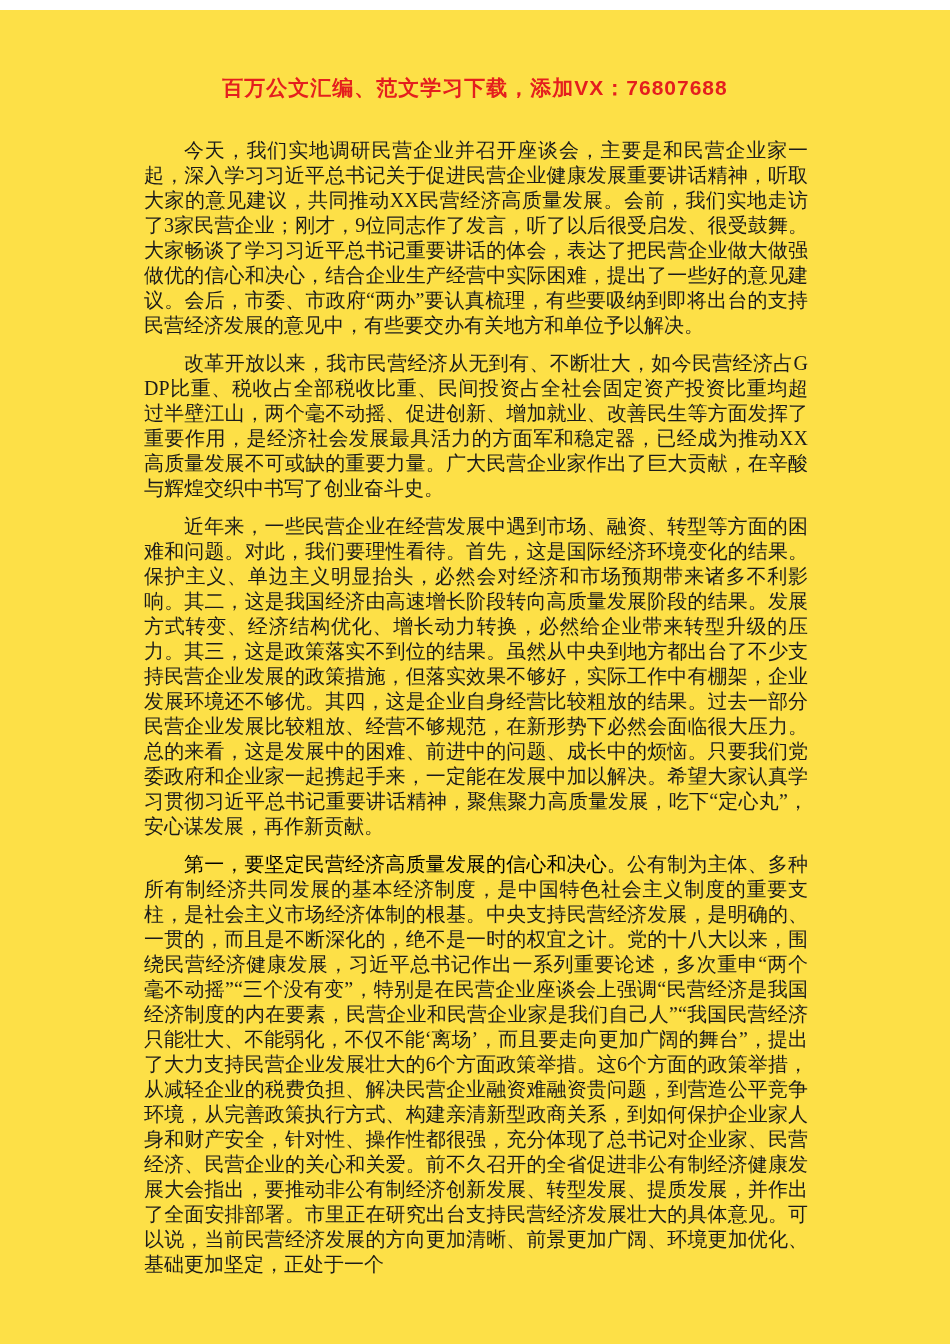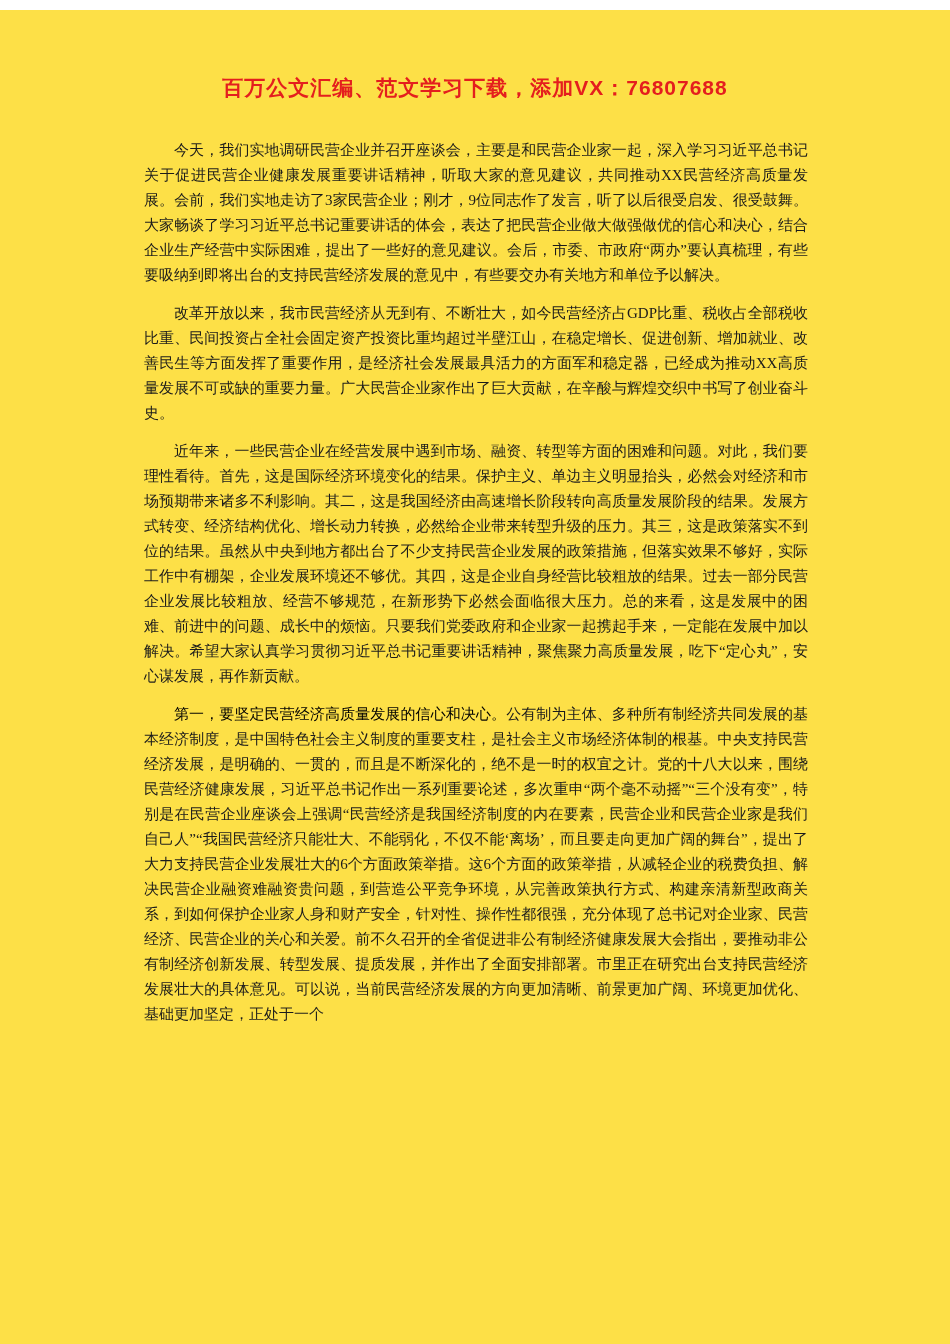--- a/index.html
+++ b/index.html
@@ -24,21 +24,21 @@
     line-height: 28px;
     color: #e41e1e;
     letter-spacing: 1px;
   }
   .content {
     margin: 36px 142px 0 144px;
   }
   .content p {
     margin: 0 0 13px 0;
     font-family: "Liberation Serif", "DejaVu Serif", serif;
-    font-size: 15px;
+    font-size: 20px;
     line-height: 25px;
     color: #1b1b1b;
     text-align: justify;
     text-indent: 2em;
     word-break: break-all;
   }
   .content p strong {
     font-weight: 400;
     color: #000000;
   }
@@ -47,20 +47,20 @@
 <body>
 
 <div class="page">
 
   <div class="notice">百万公文汇编、范文学习下载，添加VX：76807688</div>
 
   <div class="content">
 
     <p><span>今天，我们实地调研民营企业并召开座谈会，主要是和民营企业家一起，深入学习习近平总书记关于促进民营企业健康发展重要讲话精神，听取大家的意见建议，共同推动XX民营经济高质量发展。会前，我们实地走访了3家民营企业；刚才，9位同志作了发言，听了以后很受启发、很受鼓舞。大家畅谈了学习习近平总书记重要讲话的体会，表达了把民营企业做大做强做优的信心和决心，结合企业生产经营中实际困难，提出了一些好的意见建议。会后，市委、市政府“两办”要认真梳理，有些要吸纳到即将出台的支持民营经济发展的意见中，有些要交办有关地方和单位予以解决。</span></p>
 
-    <p><span>改革开放以来，我市民营经济从无到有、不断壮大，如今民营经济占GDP比重、税收占全部税收比重、民间投资占全社会固定资产投资比重均超过半壁江山，在稳定增长、促进创新、增加就业、改善民生等方面发挥了重要作用，是经济社会发展最具活力的方面军和稳定器，已经成为推动XX高质量发展不可或缺的重要力量。广大民营企业家作出了巨大贡献，在辛酸与辉煌交织中书写了创业奋斗史。</span></p>
+    <p><span>改革开放以来，我市民营经济从无到有、不断壮大，如今民营经济占GDP比重、税收占全部税收比重、民间投资占全社会固定资产投资比重均超过半壁江山，两个毫不动摇、促进创新、增加就业、改善民生等方面发挥了重要作用，是经济社会发展最具活力的方面军和稳定器，已经成为推动XX高质量发展不可或缺的重要力量。广大民营企业家作出了巨大贡献，在辛酸与辉煌交织中书写了创业奋斗史。</span></p>
 
     <p><span>近年来，一些民营企业在经营发展中遇到市场、融资、转型等方面的困难和问题。对此，我们要理性看待。首先，这是国际经济环境变化的结果。保护主义、单边主义明显抬头，必然会对经济和市场预期带来诸多不利影响。其二，这是我国经济由高速增长阶段转向高质量发展阶段的结果。发展方式转变、经济结构优化、增长动力转换，必然给企业带来转型升级的压力。其三，这是政策落实不到位的结果。虽然从中央到地方都出台了不少支持民营企业发展的政策措施，但落实效果不够好，实际工作中有棚架，企业发展环境还不够优。其四，这是企业自身经营比较粗放的结果。过去一部分民营企业发展比较粗放、经营不够规范，在新形势下必然会面临很大压力。总的来看，这是发展中的困难、前进中的问题、成长中的烦恼。只要我们党委政府和企业家一起携起手来，一定能在发展中加以解决。希望大家认真学习贯彻习近平总书记重要讲话精神，聚焦聚力高质量发展，吃下“定心丸”，安心谋发展，再作新贡献。</span></p>
 
     <p><strong>第一，要坚定民营经济高质量发展的信心和决心。</strong><span>公有制为主体、多种所有制经济共同发展的基本经济制度，是中国特色社会主义制度的重要支柱，是社会主义市场经济体制的根基。中央支持民营经济发展，是明确的、一贯的，而且是不断深化的，绝不是一时的权宜之计。党的十八大以来，围绕民营经济健康发展，习近平总书记作出一系列重要论述，多次重申“两个毫不动摇”“三个没有变”，特别是在民营企业座谈会上强调“民营经济是我国经济制度的内在要素，民营企业和民营企业家是我们自己人”“我国民营经济只能壮大、不能弱化，不仅不能‘离场’，而且要走向更加广阔的舞台”，提出了大力支持民营企业发展壮大的6个方面政策举措。这6个方面的政策举措，从减轻企业的税费负担、解决民营企业融资难融资贵问题，到营造公平竞争环境，从完善政策执行方式、构建亲清新型政商关系，到如何保护企业家人身和财产安全，针对性、操作性都很强，充分体现了总书记对企业家、民营经济、民营企业的关心和关爱。前不久召开的全省促进非公有制经济健康发展大会指出，要推动非公有制经济创新发展、转型发展、提质发展，并作出了全面安排部署。市里正在研究出台支持民营经济发展壮大的具体意见。可以说，当前民营经济发展的方向更加清晰、前景更加广阔、环境更加优化、基础更加坚定，正处于一个</span></p>
 
   </div>
 </div>
 
 </body></html>

